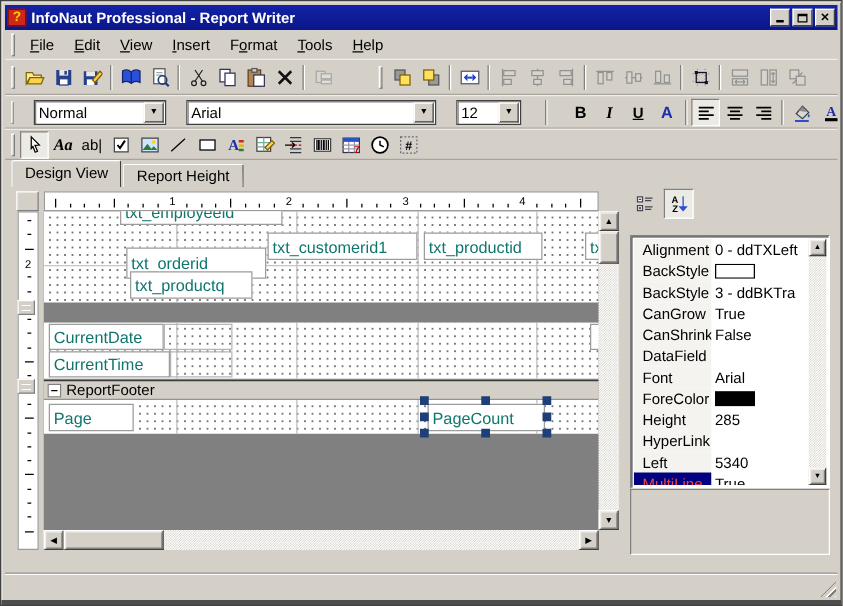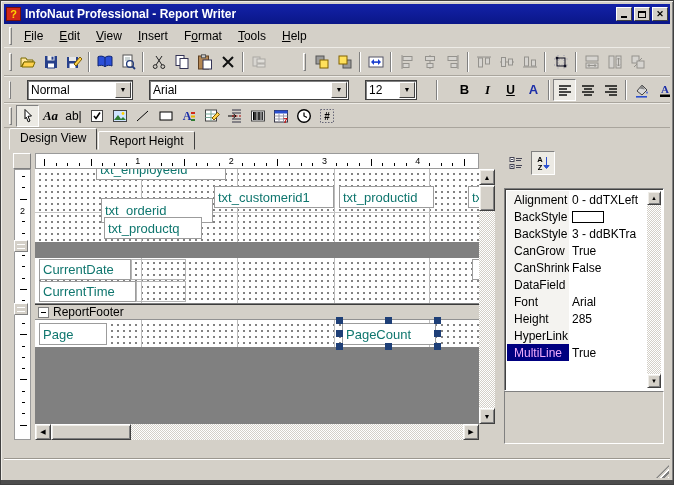--- a/index.html
+++ b/index.html
@@ -98,21 +98,21 @@
   .props { position:absolute; left:503px; top:150px; width:162px; height:293px; }
   .ptoolbar { position:absolute; left:0; top:0; height:28px; display:flex; gap:3px; }
   .ptbtn { width:24px; height:24px; display:flex; align-items:center; justify-content:center; border:1px solid transparent; }
   .ptbtn.pressed { border-color:#808080 #fff #fff #808080; background:#eceae4; }
   .pgrid { position:absolute; left:0; top:37px; width:160px; height:203px; background:#fff;
     border:1px solid; border-color:#808080 #fff #fff #808080; box-shadow:inset 1px 1px 0 #404040; overflow:hidden; }
   .prows { position:absolute; left:2px; top:2px; right:16px; bottom:2px; overflow:hidden; }
   .prow { display:flex; height:17px; align-items:center; }
   .pname { width:62px; padding-left:7px; background:#f4f3f0; height:100%; display:flex; align-items:center;
     white-space:nowrap; overflow:hidden; font-size:12px; }
-  .pname.sel { background:#000080; color:#f0abfc; }
+  .pname.sel { background:#000080; color:#ef4444; }
   .pval { flex:1; padding-left:3px; font-size:12px; white-space:nowrap; overflow:hidden; display:flex; align-items:center;}
   .swatch { width:32px; height:12px; border:1px solid #000; }
   .pscroll { position:absolute; right:2px; top:2px; width:14px; bottom:2px; }
   .pscroll .sbtn { width:14px; height:14px; font-size:6px; }
   .pdesc { position:absolute; left:0; top:240px; width:160px; height:53px; background:#d4d0c8;
     border:1px solid; border-color:#808080 #fff #fff #808080; }
 
   
   .statusbar { position:absolute; left:3px; right:3px; top:457px; height:22px;
     border-top:1px solid #9b978f; box-shadow:0 1px 0 #fff inset; }
@@ -839,26 +839,36 @@
           </div>
           <div class="prow">
             <div class="pname">DataField</div>
             <div class="pval"></div>
           </div>
           <div class="prow">
             <div class="pname">Font</div>
             <div class="pval">Arial</div>
           </div>
           <div class="prow">
+            <div class="pname">ForeColor</div>
+            <div class="pval">
+              <span class="swatch" style="background: rgb(0, 0, 0);"></span>
+            </div>
+          </div>
+          <div class="prow">
             <div class="pname">Height</div>
             <div class="pval">285</div>
           </div>
           <div class="prow">
             <div class="pname">HyperLink</div>
             <div class="pval"></div>
+          </div>
+          <div class="prow">
+            <div class="pname">Left</div>
+            <div class="pval">5340</div>
           </div>
           <div class="prow">
             <div class="pname sel">MultiLine</div>
             <div class="pval">True</div>
           </div>
         </div>
       <div class="pscroll" id="pscroll">
           <div class="sbtrack"></div>
           <div class="sbtn" style="top: 0px;">▲</div>
           <div class="sbtn" style="bottom: 0px;">▼</div>

